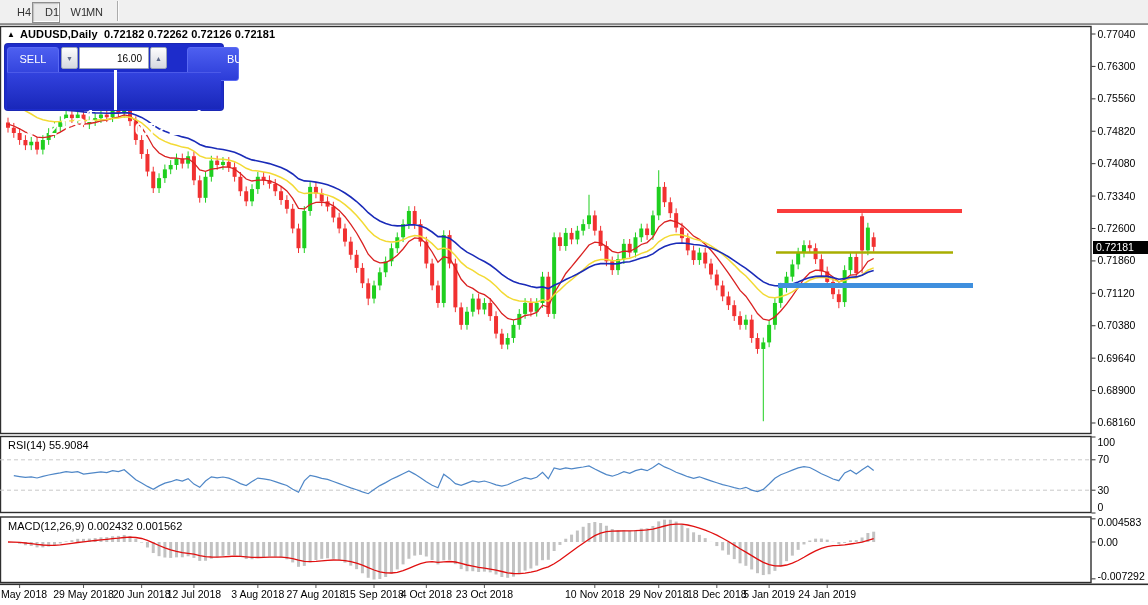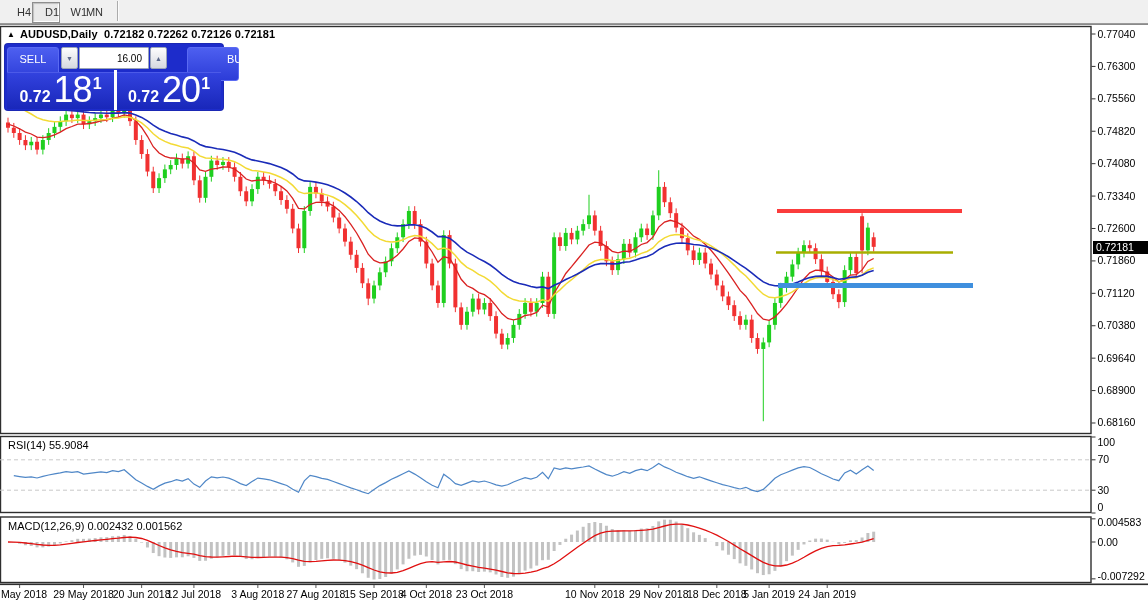--- a/index.html
+++ b/index.html
@@ -38,21 +38,21 @@
   .vol{position:absolute;left:74px;top:3px;width:70px;height:22px;border:1px solid #9aa4b8;
        background:#fff;color:#000;font-family:"Liberation Sans",sans-serif;font-size:10px;
        text-align:right;padding:0 6px 0 0;box-sizing:border-box;border-radius:1px;}
   .ptile{position:absolute;top:28px;height:36px;background:linear-gradient(#3242de,#1927ba);
          border-top:1px solid #4c5ae8;color:#fff;display:flex;align-items:baseline;
          justify-content:center;cursor:pointer;line-height:34px;}
   .ptile.sell{left:2px;width:107px;}
   .ptile.buy{left:112px;width:104px;}
   .tile-div{position:absolute;left:109px;top:26px;width:3px;height:40px;background:#fff;}
   .p-small{font-size:16px;font-weight:700;margin-right:3px;}
-  .p-big{font-size:36px;font-weight:400;letter-spacing:-1px;}
+  .p-big{font-size:24px;font-weight:700;letter-spacing:-1px;margin-top:37px;}
   .p-sup{font-size:16px;font-weight:700;position:relative;top:-13px;margin-left:1px;}
 </style>
 </head>
 <body>
 
 <div class="toolbar">
   <div class="tf-btn" style="left:4px">H4</div>
   <div class="tf-btn active" style="left:32px">D1</div>
   <div class="tf-btn" style="left:60px">W1</div>
   <div class="tf-btn" style="left:76px">MN</div>

